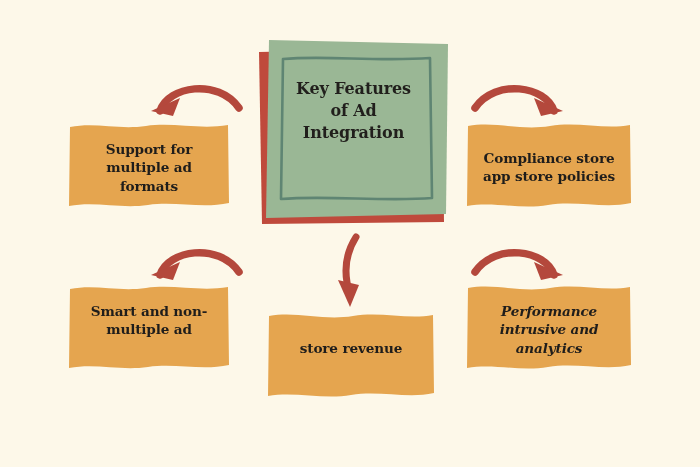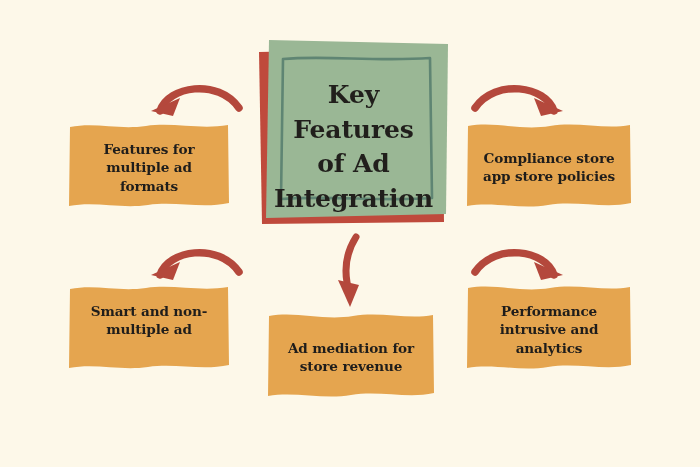--- a/index.html
+++ b/index.html
@@ -35,21 +35,21 @@
     width: 195px;
     height: 190px;
     overflow: visible;
   }
   #center-title {
     position: absolute;
     left: 14px;
     top: 40px;
     width: 167px;
     text-align: center;
-    font-size: 25px;
+    font-size: 16px;
     font-weight: bold;
     line-height: 1.38;
     color: #211f1c;
     letter-spacing: -0.1px;
   }
 
   
   .leaf {
     position: absolute;
   }
@@ -73,21 +73,21 @@
 
   #leaf-0 { left: 66px;  top: 120px; width: 166px; height: 90px; }
   #leaf-0 .leaf-label { top: 20px; }
   #leaf-1 { left: 464px; top: 120px; width: 170px; height: 90px; }
   #leaf-1 .leaf-label { top: 29px; }
   #leaf-2 { left: 66px;  top: 282px; width: 166px; height: 90px; }
   #leaf-2 .leaf-label { top: 20px; }
   #leaf-3 { left: 265px; top: 310px; width: 172px; height: 90px; }
   #leaf-3 .leaf-label { top: 29px; }
   #leaf-4 { left: 464px; top: 282px; width: 170px; height: 90px; }
-  #leaf-4 .leaf-label { top: 20px; }
+  #leaf-4 .leaf-label { top: 20px; font-style: italic; }
 
   
   .arrow-svg {
     position: absolute;
     overflow: visible;
   }
   #arrow-tl { left: 146px; top: 72px;  width: 100px; height: 54px; }
   #arrow-tr { left: 468px; top: 72px;  width: 100px; height: 54px; }
   #arrow-bl { left: 146px; top: 236px; width: 100px; height: 54px; }
   #arrow-br { left: 468px; top: 236px; width: 100px; height: 54px; }
@@ -136,21 +136,21 @@
       <div>of Ad</div>
       <div>Integration</div>
     </div>
   </div>
 
   <div class="leaf" id="leaf-0">
     <svg class="leaf-svg" width="166" height="90" viewBox="0 0 166 90" preserveAspectRatio="none">
       <path d="M4,7 C30,2 52,10 80,6 C108,2 134,10 162,5 L163,83 C136,89 110,81 82,85 C54,89 30,81 3,86 Z" fill="#e5a54f"></path>
     </svg>
     <div class="leaf-label">
-      <div>Features for</div>
+      <div>Support for</div>
       <div>multiple ad</div>
       <div>formats</div>
     </div>
   </div>
 
   <div class="leaf" id="leaf-1">
     <svg class="leaf-svg" width="170" height="90" viewBox="0 0 170 90" preserveAspectRatio="none">
       <path d="M4,6 C32,1 56,11 86,6 C114,1 140,10 166,5 L167,83 C140,89 112,80 84,85 C56,90 30,81 3,86 Z" fill="#e5a54f"></path>
     </svg>
     <div class="leaf-label">
@@ -167,21 +167,20 @@
       <div>Smart and non-</div>
       <div>multiple ad</div>
     </div>
   </div>
 
   <div class="leaf" id="leaf-3">
     <svg class="leaf-svg" width="172" height="90" viewBox="0 0 172 90" preserveAspectRatio="none">
       <path d="M4,6 C32,1 58,11 88,6 C116,1 142,10 168,5 L169,83 C142,89 114,80 86,85 C58,90 30,81 3,86 Z" fill="#e5a54f"></path>
     </svg>
     <div class="leaf-label">
-      <div>Ad mediation for</div>
       <div>store revenue</div>
     </div>
   </div>
 
   <div class="leaf" id="leaf-4">
     <svg class="leaf-svg" width="170" height="90" viewBox="0 0 170 90" preserveAspectRatio="none">
       <path d="M4,6 C32,1 56,11 86,6 C114,1 140,10 166,5 L167,83 C140,89 112,80 84,85 C56,90 30,81 3,86 Z" fill="#e5a54f"></path>
     </svg>
     <div class="leaf-label">
       <div>Performance</div>

